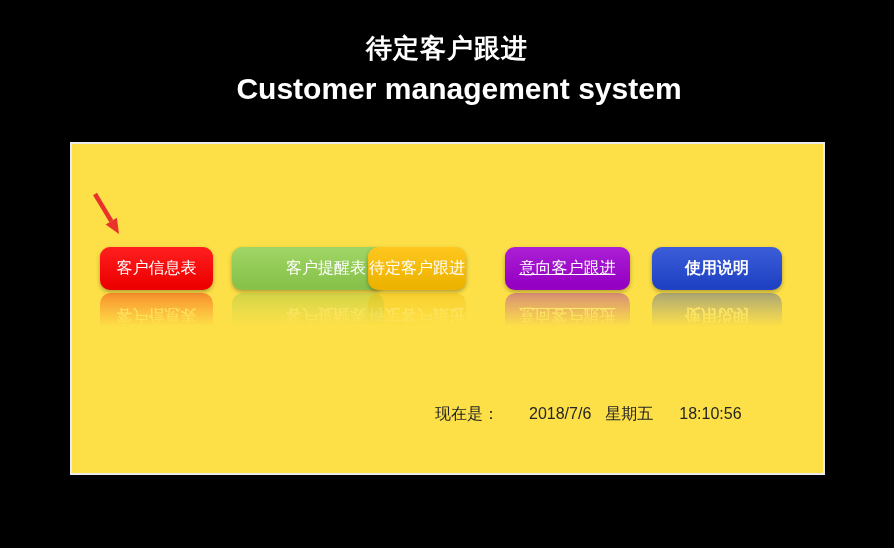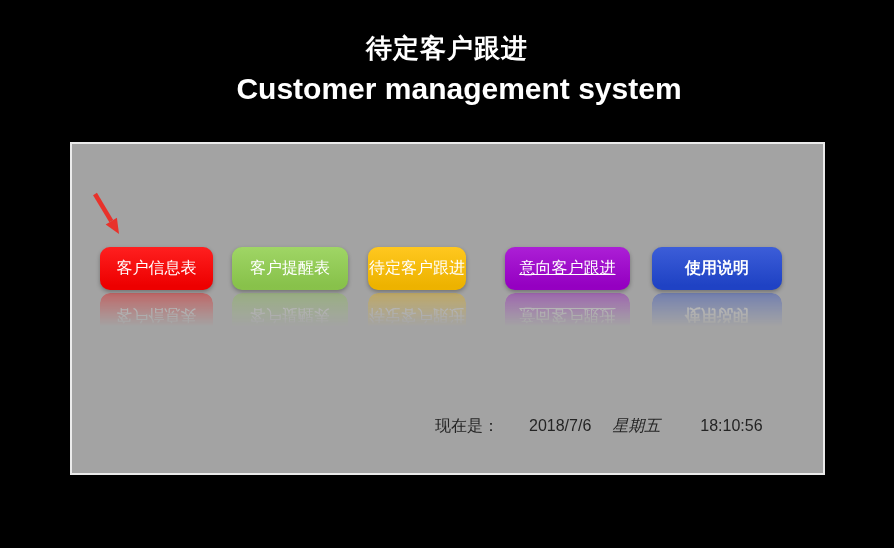--- a/index.html
+++ b/index.html
@@ -41,53 +41,53 @@
     cursor:pointer;
     box-shadow:0 2px 4px rgba(0,0,0,0.30);
   }
   .btn::after{
     content:"";position:absolute;inset:0;border-radius:inherit;
     background:linear-gradient(180deg,rgba(255,255,255,0.12),rgba(0,0,0,0.07) 90%);
     pointer-events:none;
   }
   .btn .lbl{position:relative;z-index:1;white-space:nowrap;}
   .b1{left:28px;width:113px;}
-  .b2{left:160px;width:116px;}
+  .b2{left:160px;width:116px;padding-left:36px;}
   .b3{left:296px;width:98px;}
   .b4{left:433px;width:125px;text-decoration:underline;}
   .b5{left:580px;width:130px;font-weight:bold;}
   .reflection{
     top:149px;
     transform:scaleY(-1);
     opacity:0.40;
     box-shadow:none;
     cursor:default;
     pointer-events:none;
     -webkit-mask-image:linear-gradient(to top,rgba(0,0,0,0.9) 0%,transparent 78%);
     mask-image:linear-gradient(to top,rgba(0,0,0,0.9) 0%,transparent 78%);
   }
   .status-row{
-    position:absolute;left:363px;top:272px;
+    position:absolute;left:363px;top:260px;
     display:flex;align-items:baseline;
     color:#242424;font-size:16px;
     white-space:nowrap;
   }
   .status-row .s-label{margin-right:30px;}
-  .status-row .s-date{margin-right:21px;}
-  .status-row .s-weekday{margin-right:40px;font-style:italic;}
+  .status-row .s-date{margin-right:14px;}
+  .status-row .s-weekday{margin-right:26px;}
 </style>
 </head>
 <body>
 
 <div class="stage">
 
   <h1 class="title-zh">待定客户跟进</h1>
   <h2 class="title-en">Customer management system</h2>
 
-  <div class="panel" style="background-color: #a3a3a3;">
+  <div class="panel" style="background-color: #fde047;">
 
     <svg class="pointer-arrow" viewBox="0 0 40 54" style="color: rgb(232, 50, 43);">
       <line x1="7" y1="6" x2="23.3" y2="33.1" stroke="currentColor" stroke-width="4.5"></line>
       <polygon points="31,46 17.7,36.4 28.9,29.8" fill="currentColor"></polygon>
     </svg>
 
     <div class="btn b1" style="background-color: rgb(255, 0, 0);">
       <span class="lbl">客户信息表</span>
     </div>
     <div class="btn b2" style="background-color: rgb(146, 208, 80);">

